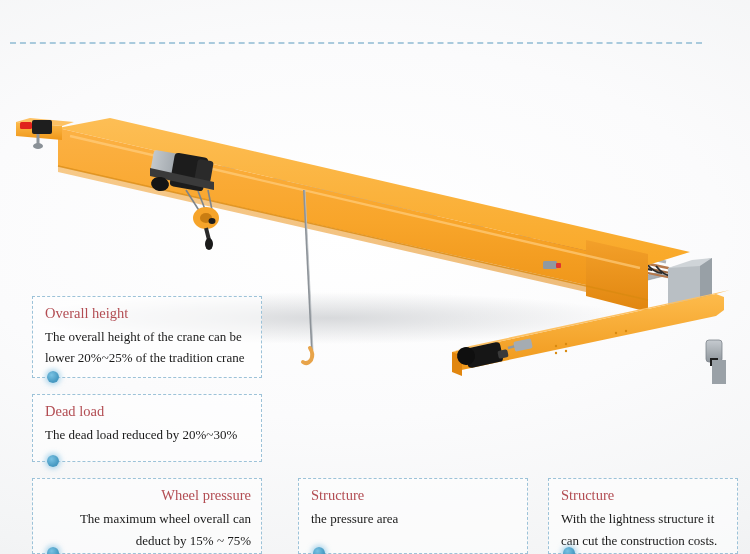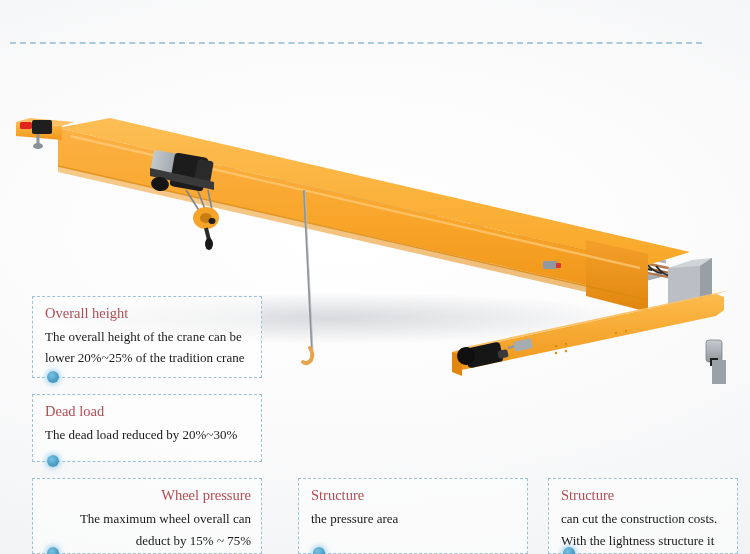--- a/index.html
+++ b/index.html
@@ -323,18 +323,18 @@
   </div>
 
   <div id="box-dimension" class="info-box">
     <div class="info-title">Structure</div>
     <div class="info-body">the pressure area</div>
     <span class="info-dot"></span>
   </div>
 
   <div id="box-structure" class="info-box">
     <div class="info-title">Structure</div>
+    <div class="info-body">With the lightness structure it</div>
     <div class="info-body">can cut the construction costs.</div>
-    <div class="info-body">With the lightness structure it</div>
     <span class="info-dot"></span>
   </div>
 
 </div>
 
 </body></html>

